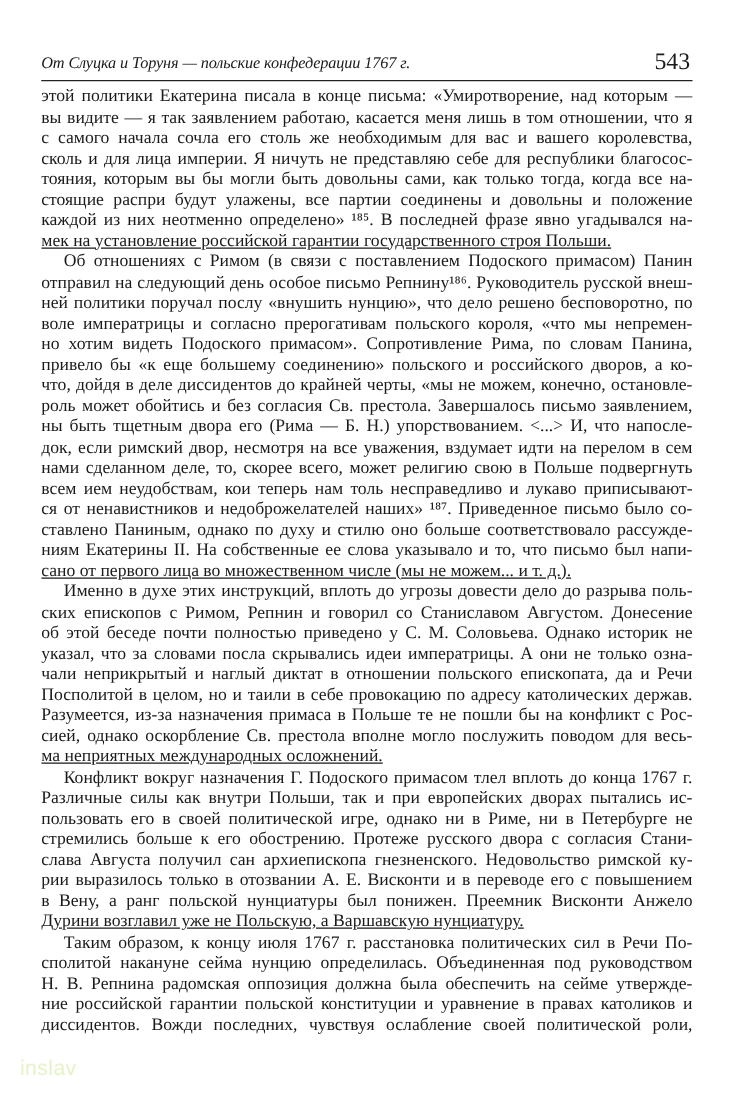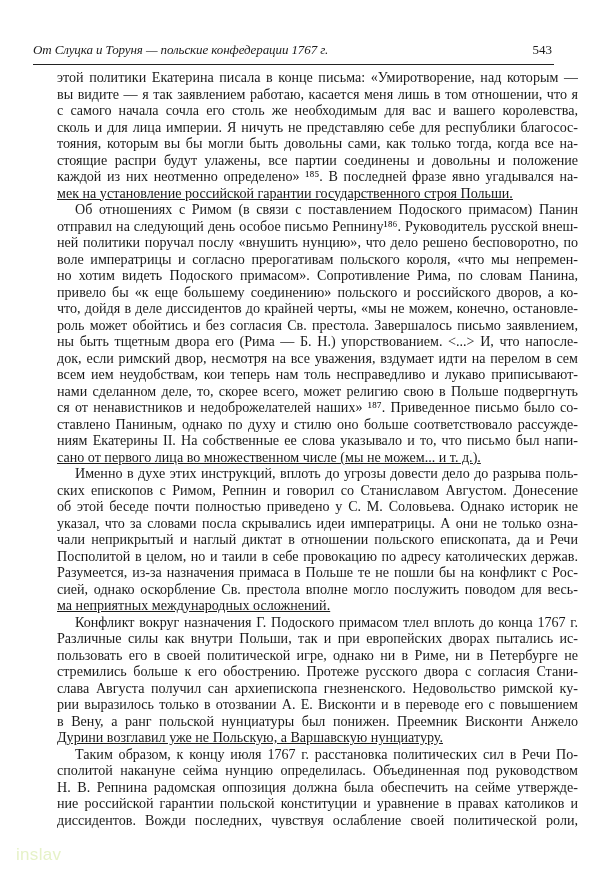--- a/index.html
+++ b/index.html
@@ -29,38 +29,37 @@
     top: 0;
     font-style: italic;
     font-size: 13px;
     line-height: 20px;
     letter-spacing: -0.1px;
   }
   .page-number {
     position: absolute;
     right: 2px;
     top: 0;
-    font-size: 13px;
+    font-size: 19px;
     line-height: 20px;
   }
   .head-rule {
     position: absolute;
     left: 33px;
     top: 64px;
     width: 521px;
     height: 0;
     border-top: 1.2px solid #222;
   }
   .body-text {
     position: absolute;
     left: 33px;
     top: 69px;
     width: 521px;
     font-size: 14.1px;
-    margin-left: 24px;
   }
   .line {
     display: block;
     height: 16.5px;
     line-height: 16.5px;
     white-space: nowrap;
     text-align: justify;
     text-align-last: justify;
     overflow: hidden;
   }
@@ -102,22 +101,22 @@
     <span class="line indent">Об отношениях с Римом (в связи с поставлением Подоского примасом) Панин</span>
     <span class="line">отправил на следующий день особое письмо Репнину¹⁸⁶. Руководитель русской внеш-</span>
     <span class="line">ней политики поручал послу «внушить нунцию», что дело решено бесповоротно, по</span>
     <span class="line">воле императрицы и согласно прерогативам польского короля, «что мы непремен-</span>
     <span class="line">но хотим видеть Подоского примасом». Сопротивление Рима, по словам Панина,</span>
     <span class="line">привело бы «к еще большему соединению» польского и российского дворов, а ко-</span>
     <span class="line">что, дойдя в деле диссидентов до крайней черты, «мы не можем, конечно, остановле-</span>
     <span class="line">роль может обойтись и без согласия Св. престола. Завершалось письмо заявлением,</span>
     <span class="line">ны быть тщетным двора его (Рима — Б. Н.) упорствованием. &lt;...&gt; И, что напосле-</span>
     <span class="line">док, если римский двор, несмотря на все уважения, вздумает идти на перелом в сем</span>
+    <span class="line">нами сделанном деле, то, скорее всего, может религию свою в Польше подвергнуть</span>
     <span class="line">всем ием неудобствам, кои теперь нам толь несправедливо и лукаво приписывают-</span>
-    <span class="line">нами сделанном деле, то, скорее всего, может религию свою в Польше подвергнуть</span>
     <span class="line">ся от ненавистников и недоброжелателей наших» ¹⁸⁷. Приведенное письмо было со-</span>
     <span class="line">ставлено Паниным, однако по духу и стилю оно больше соответствовало рассужде-</span>
     <span class="line">ниям Екатерины II. На собственные ее слова указывало и то, что письмо был напи-</span>
     <span class="line last">сано от первого лица во множественном числе (мы не можем... и т. д.).</span>
     <span class="line indent">Именно в духе этих инструкций, вплоть до угрозы довести дело до разрыва поль-</span>
     <span class="line">ских епископов с Римом, Репнин и говорил со Станиславом Августом. Донесение</span>
     <span class="line">об этой беседе почти полностью приведено у С. М. Соловьева. Однако историк не</span>
     <span class="line">указал, что за словами посла скрывались идеи императрицы. А они не только озна-</span>
     <span class="line">чали неприкрытый и наглый диктат в отношении польского епископата, да и Речи</span>
     <span class="line">Посполитой в целом, но и таили в себе провокацию по адресу католических держав.</span>

